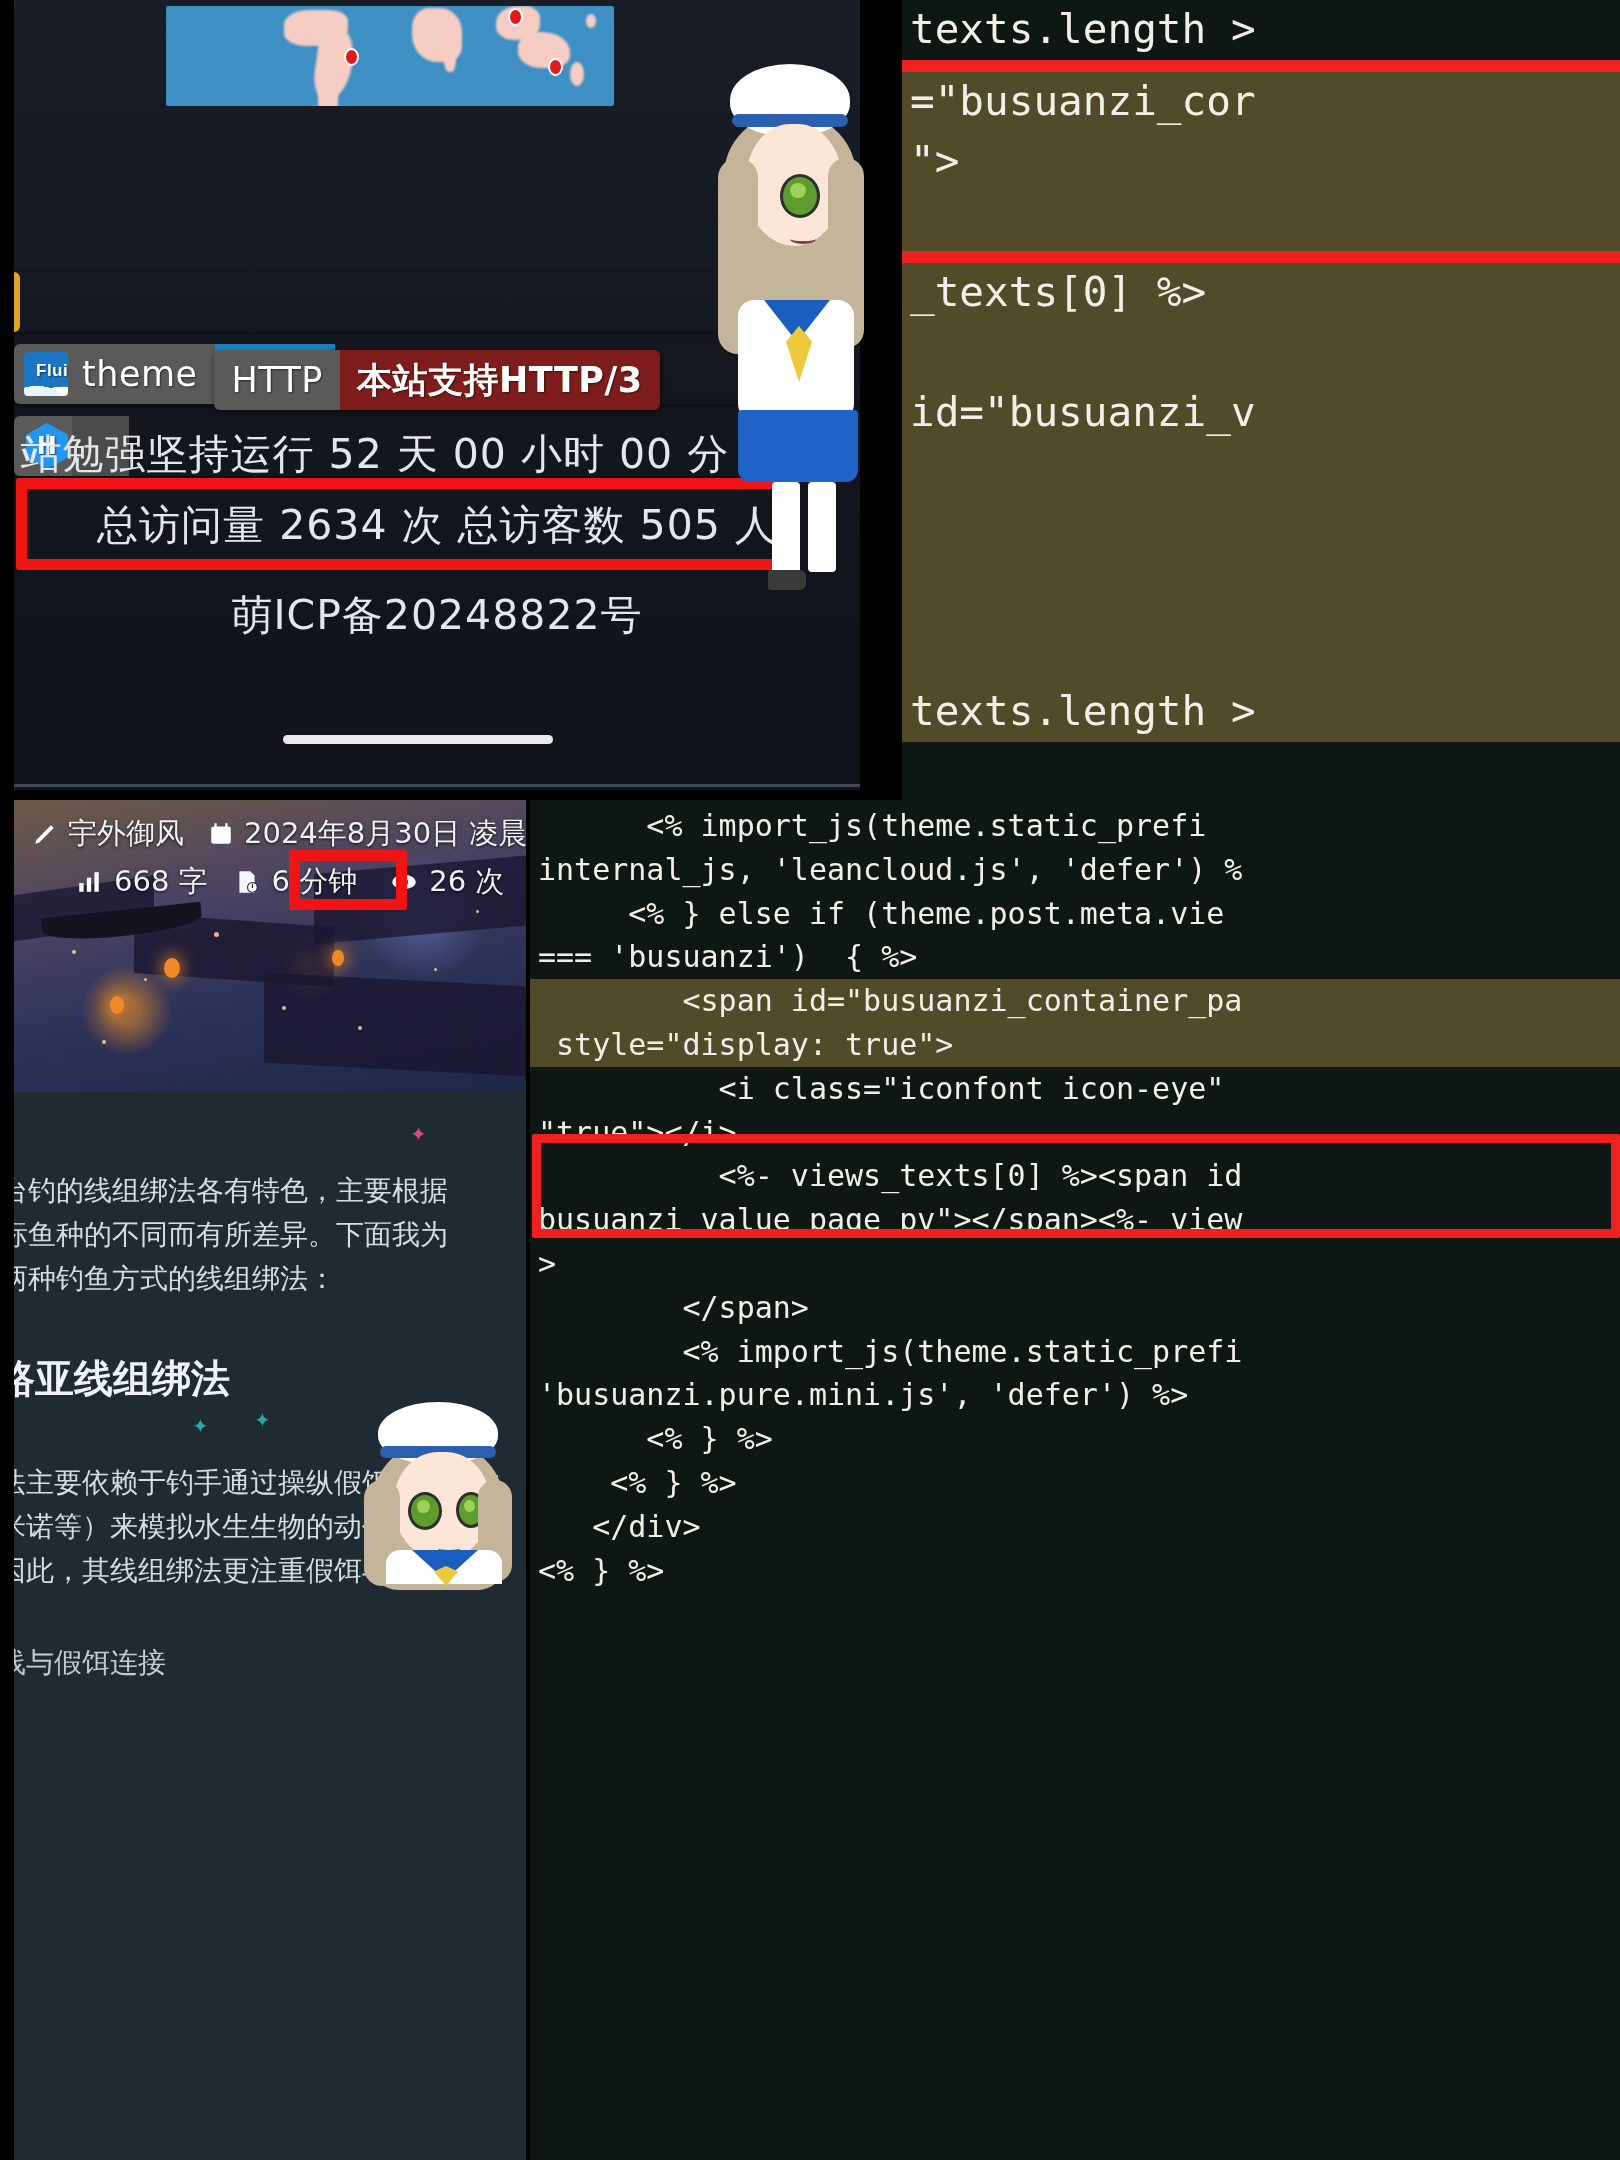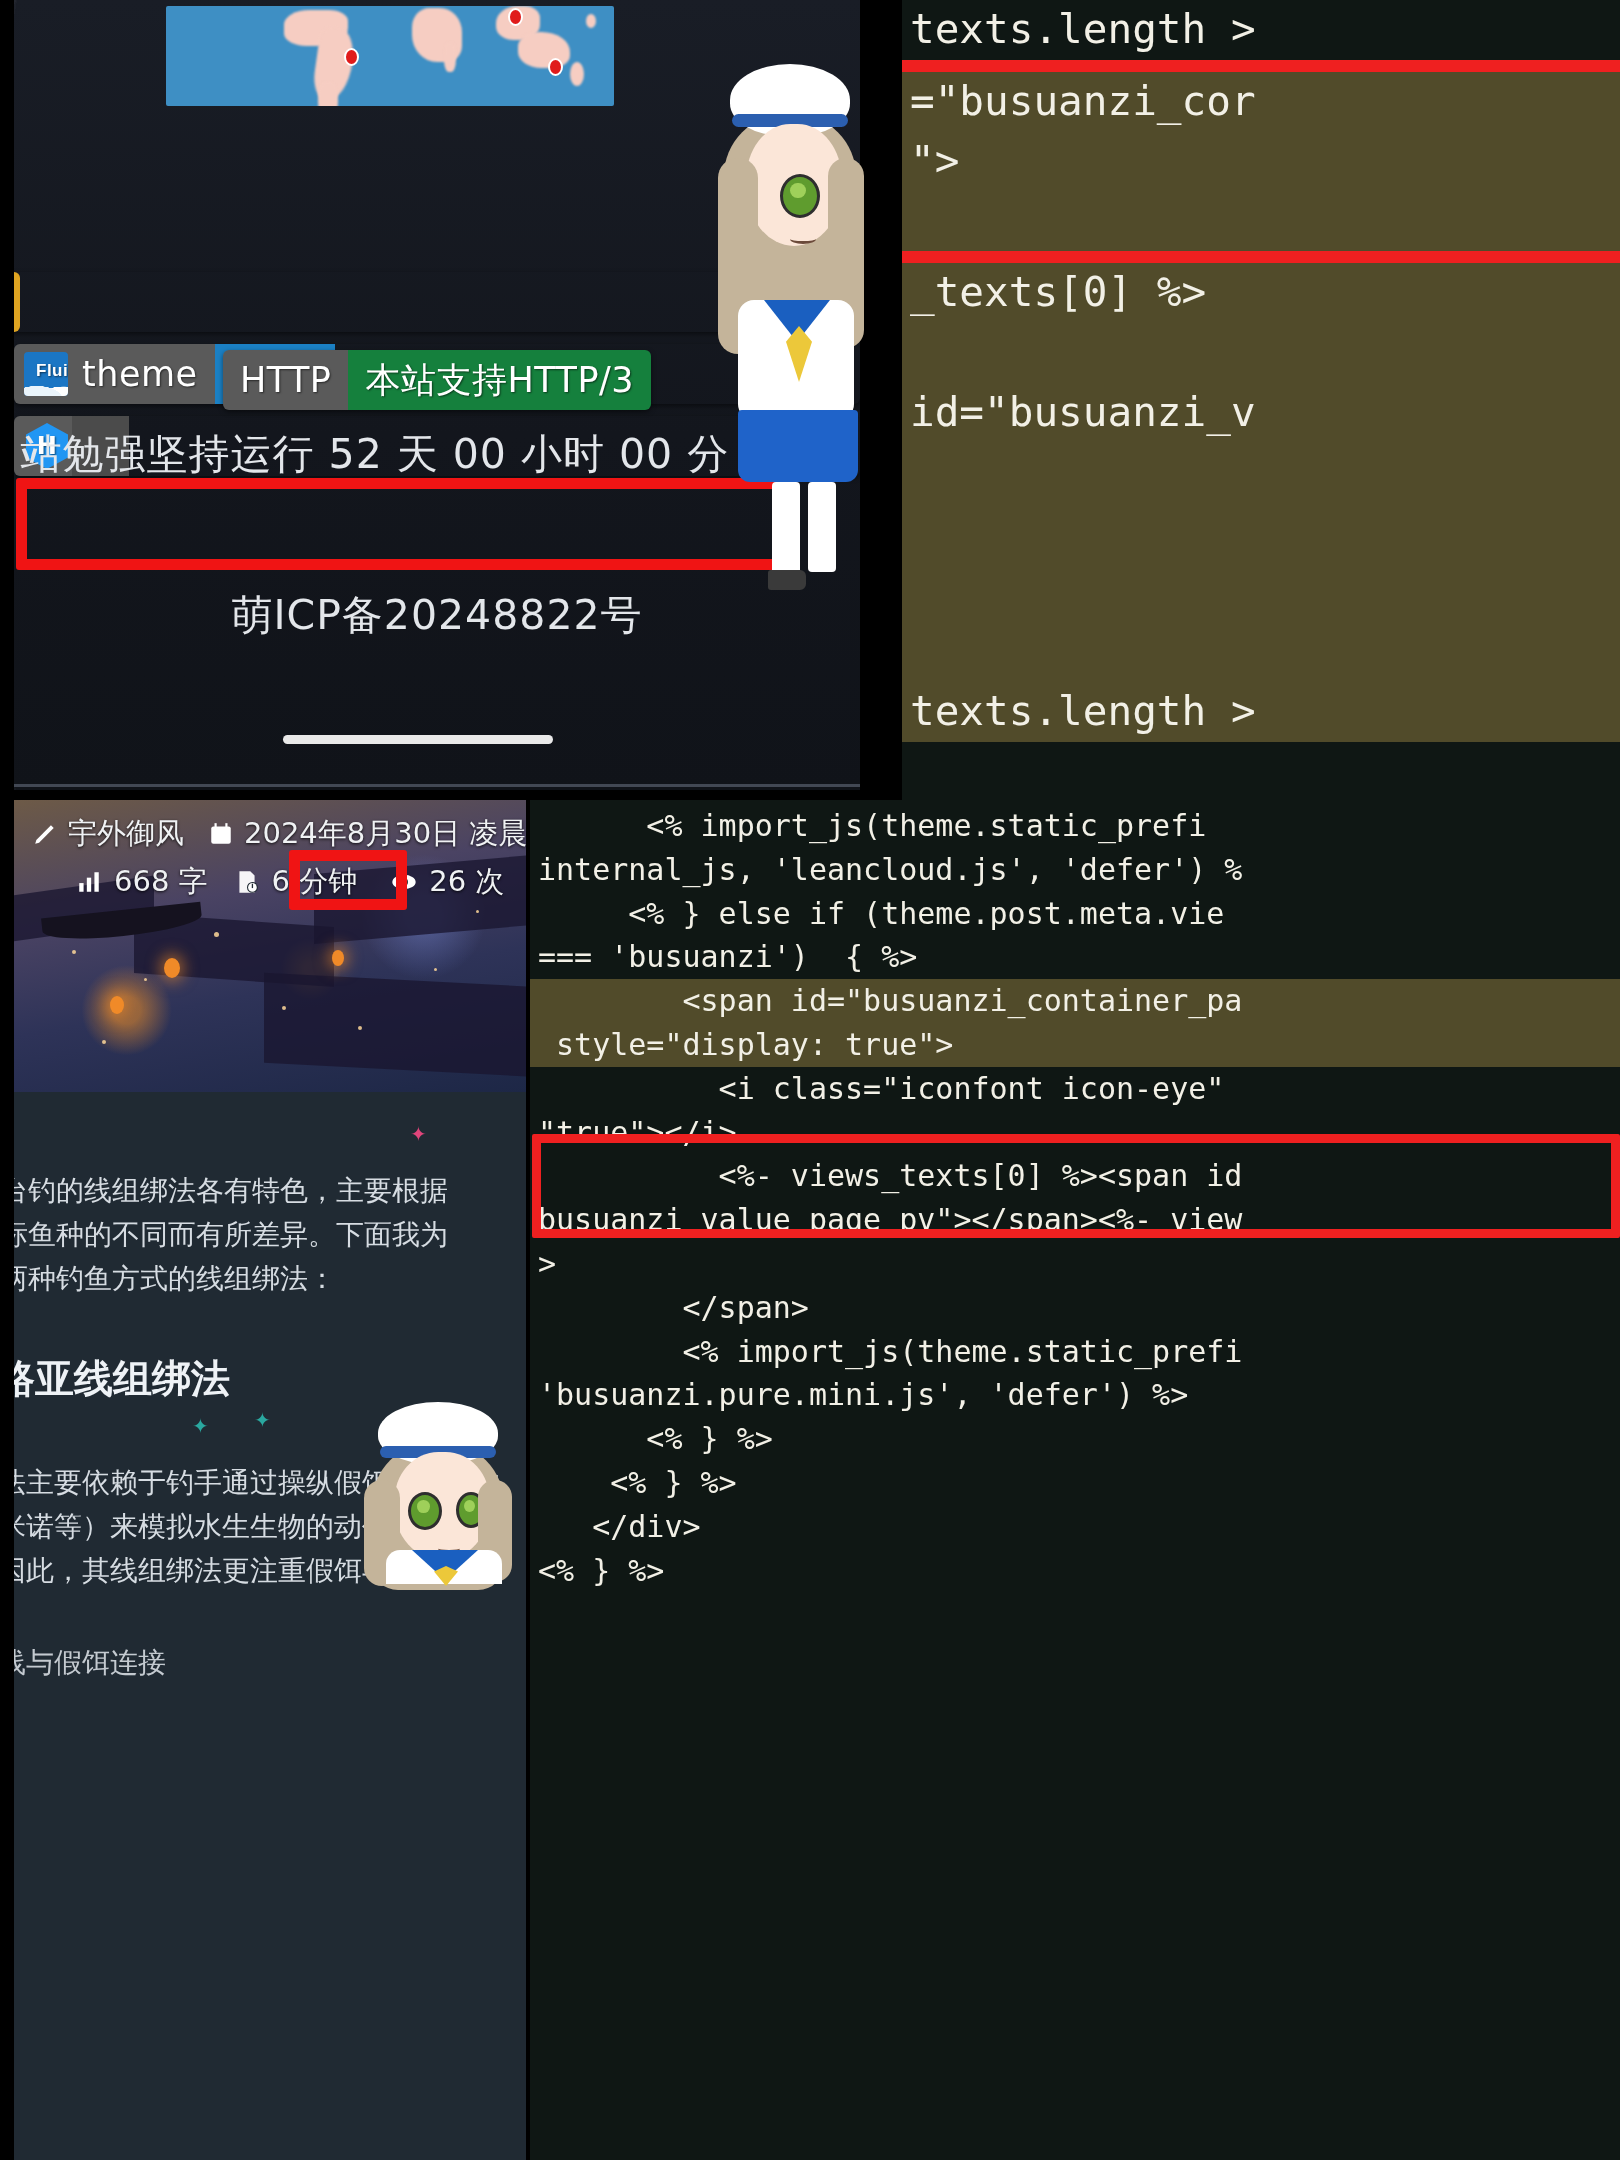--- a/index.html
+++ b/index.html
@@ -64,21 +64,21 @@
     font-family:"Liberation Sans", sans-serif; z-index:2;
   }
   .badge.fluid .br{ background:#1b80c4; }
   .badge.hexo .br{ background:#4b4b4b; }
   .b-hex{
     width:42px; height:46px; margin:7px 4px 7px 12px; background:#2196f3;
     clip-path:polygon(50% 0,100% 25%,100% 75%,50% 100%,0 75%,0 25%);
     display:flex; align-items:center; justify-content:center;
     color:#fff; font-size:24px; font-weight:bold; flex:0 0 auto;
   }
-  .badge.http3 .br{ background:#15803d; }
+  .badge.http3 .br{ background:#7f1d1d;font-weight:bold; }
 
   .tl-line{
     position:absolute; width:846px; text-align:center; color:#e3e6ea;
     font-size:41px; white-space:nowrap; letter-spacing:1px;
     font-family:"DejaVu Sans", sans-serif;
   }
   .hl-box{
     position:absolute; border:11px solid #f01414; border-radius:3px;
   }
   .tl-divider{
@@ -214,20 +214,21 @@
 
       <div class="badge-row" style="top:350px;align-items:center;">
         <div class="badge http3">
           <span class="bl">HTTP</span>
           <span class="br">本站支持HTTP/3</span>
         </div>
       </div>
 
       <div class="tl-line" style="top:427px;">站勉强坚持运行 52 天 00 小时 00 分 37 秒</div>
 
+      <div class="tl-line" style="top:498px;">总访问量 2634 次  总访客数 505 人</div>
       <div class="hl-box" style="left:2px; top:478px; width:772px; height:92px;"></div>
 
       <div class="tl-line" style="top:588px;">萌ICP备20248822号</div>
 
       <div class="home-ind"></div>
     </div>
   </div>
   <div class="tl-divider"></div>
 
   <div class="chara" style="left:716px; top:62px; width:150px; height:540px;">

